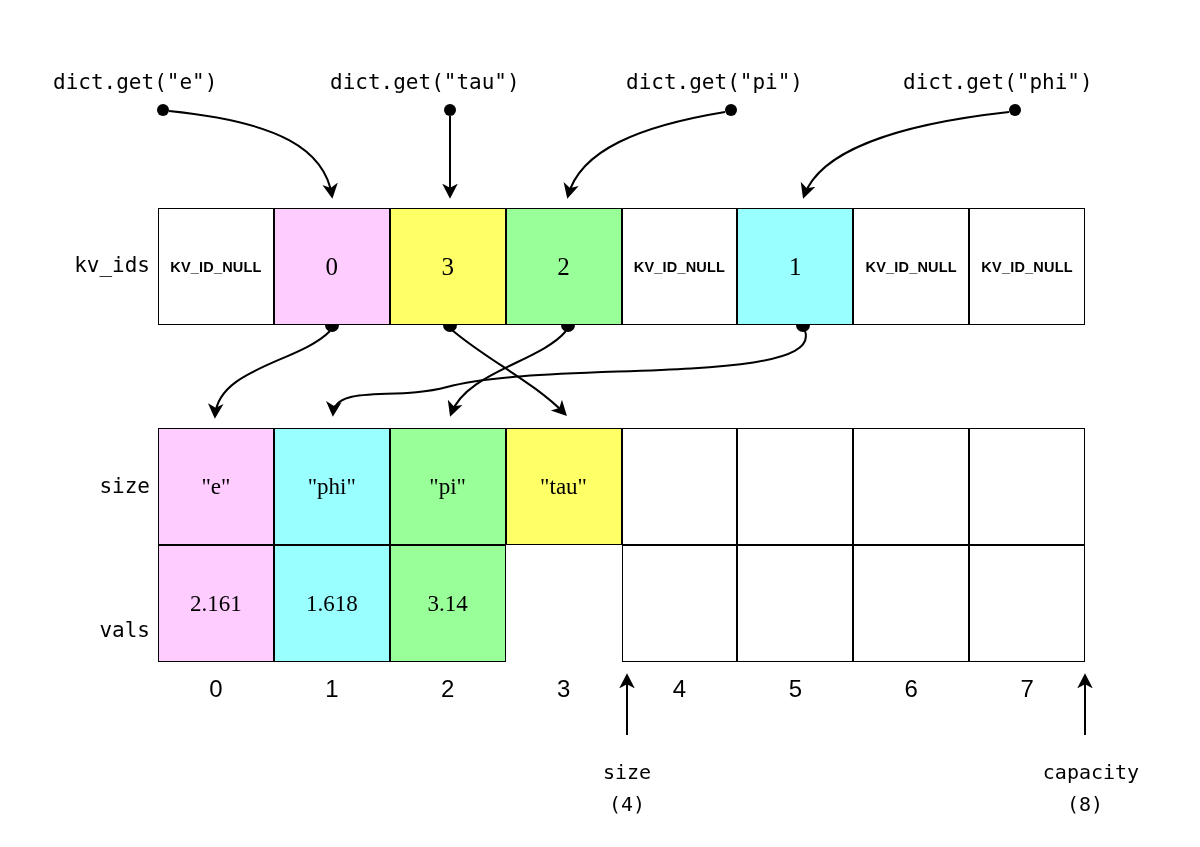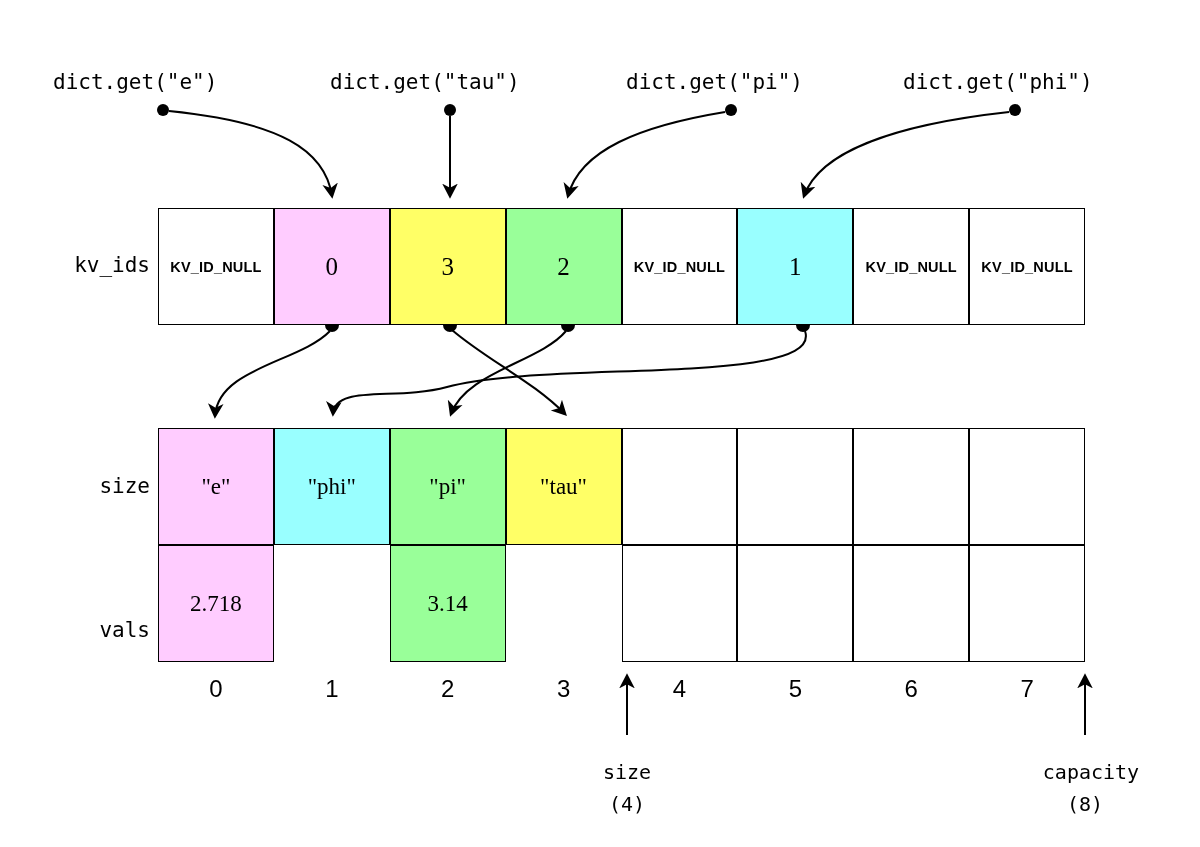--- a/index.html
+++ b/index.html
@@ -144,21 +144,24 @@
         <span class="sert">"tau"</span>
       </div>
       <div class="cell" style="left: 463.5px; top: 0px; width: 115.875px; height: 100%; background: rgb(255, 255, 255);"></div>
       <div class="cell" style="left: 579.375px; top: 0px; width: 115.875px; height: 100%; background: rgb(255, 255, 255);"></div>
       <div class="cell" style="left: 695.25px; top: 0px; width: 115.875px; height: 100%; background: rgb(255, 255, 255);"></div>
       <div class="cell" style="left: 811.125px; top: 0px; width: 115.875px; height: 100%; background: rgb(255, 255, 255);"></div>
     </div>
 
   <div class="grid" id="grid-vals" style="left:158px;top:545px;width:927px;height:117px;">
       <div class="cell" style="left: 0px; top: 0px; width: 115.875px; height: 100%; background: rgb(255, 204, 255);">
-        <span class="sert">2.718</span>
+        <span class="sert">2.161</span>
+      </div>
+      <div class="cell" style="left: 115.875px; top: 0px; width: 115.875px; height: 100%; background: rgb(153, 255, 255);">
+        <span class="sert">1.618</span>
       </div>
       <div class="cell" style="left: 231.75px; top: 0px; width: 115.875px; height: 100%; background: rgb(153, 255, 153);">
         <span class="sert">3.14</span>
       </div>
       <div class="cell" style="left: 463.5px; top: 0px; width: 115.875px; height: 100%; background: rgb(255, 255, 255);"></div>
       <div class="cell" style="left: 579.375px; top: 0px; width: 115.875px; height: 100%; background: rgb(255, 255, 255);"></div>
       <div class="cell" style="left: 695.25px; top: 0px; width: 115.875px; height: 100%; background: rgb(255, 255, 255);"></div>
       <div class="cell" style="left: 811.125px; top: 0px; width: 115.875px; height: 100%; background: rgb(255, 255, 255);"></div>
     </div>
 

